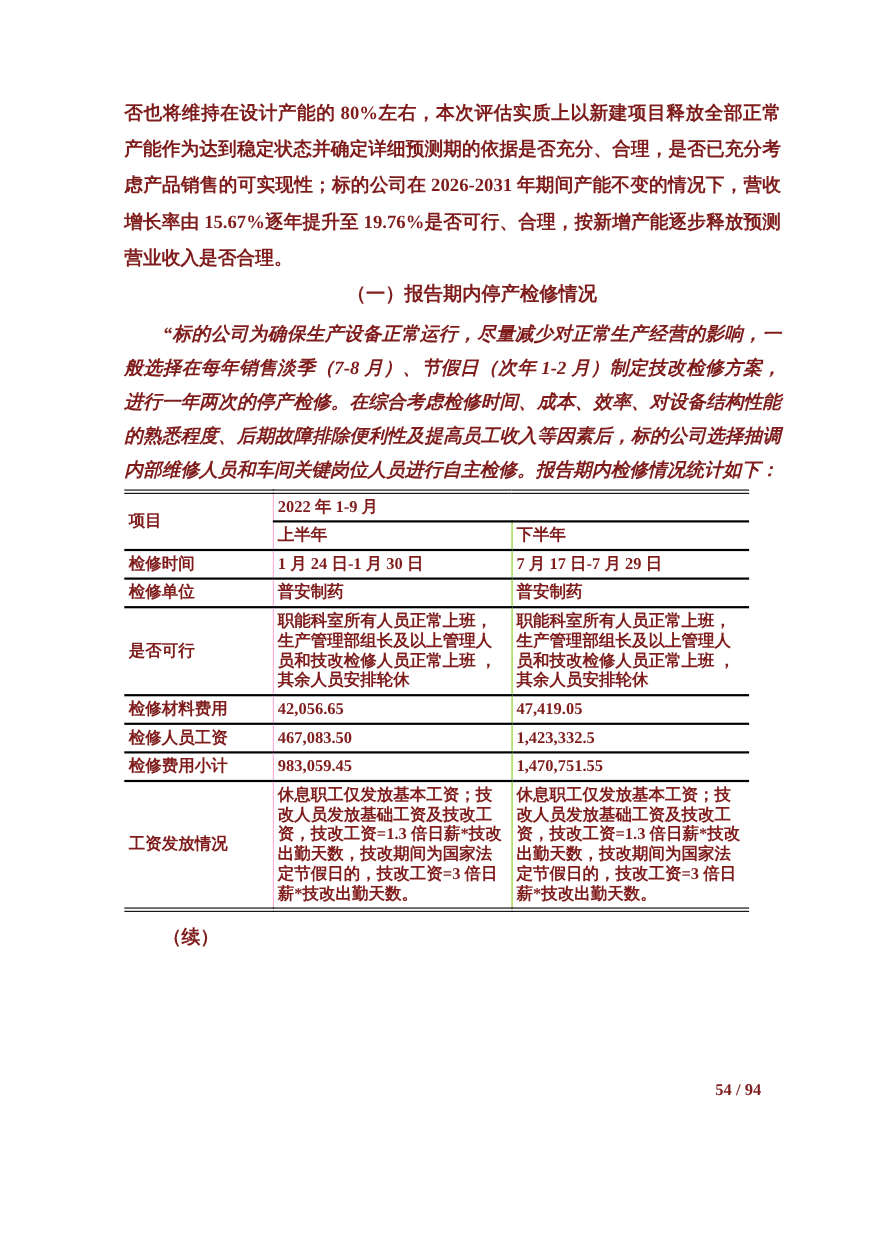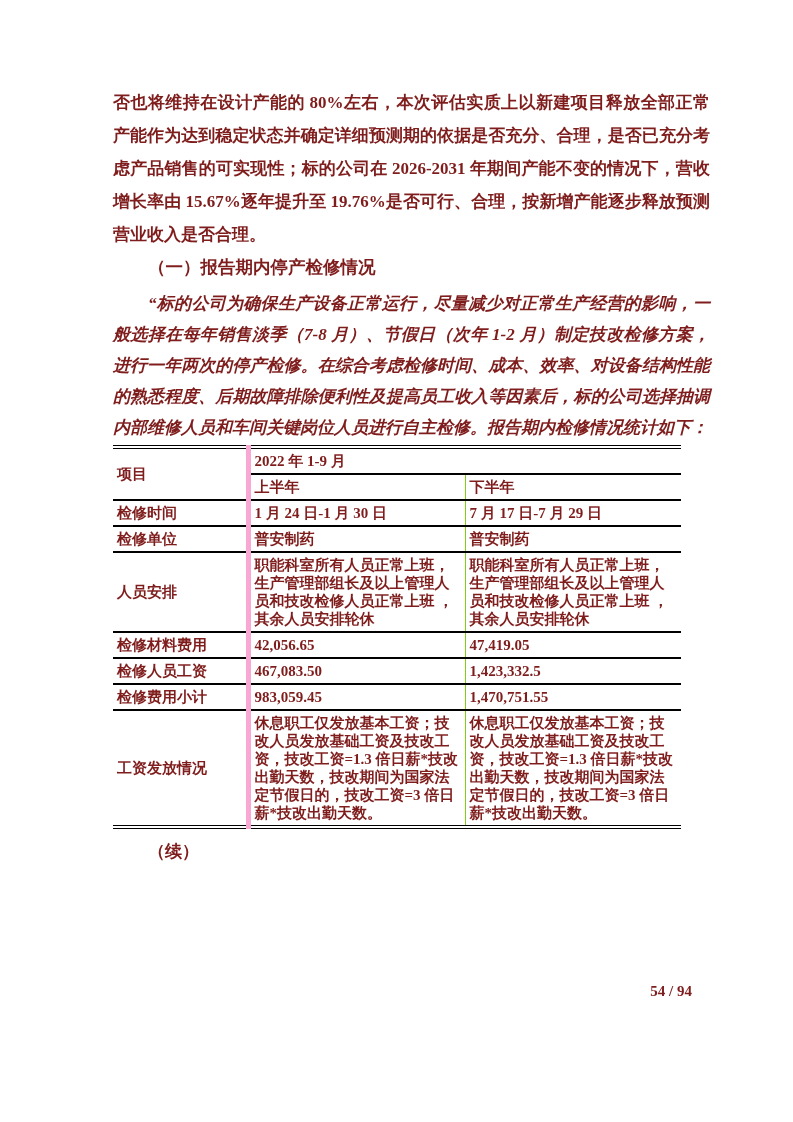--- a/index.html
+++ b/index.html
@@ -27,20 +27,21 @@
     text-justify: inter-ideograph;
     word-break: break-all;
   }
   .p1 { margin-top: 86px; font-weight: bold; }
   .heading {
     margin: 0;
     font-size: 17.5px;
     line-height: 33px;
     font-weight: bold;
     text-indent: 35px;
+    text-align: center;
   }
   .p2 { text-indent: 35px; }
   .p3 {
     margin-top: 4px;
     text-indent: 35px;
     font-weight: bold;
     font-style: italic;
     line-height: 31px;
   }
   .unit {
@@ -62,21 +63,21 @@
   }
   table.maint td {
     font-size: 15px;
     font-weight: bold;
     line-height: 18px;
     padding: 3px 4px;
     vertical-align: middle;
     text-align: left;
     word-break: break-all;
   }
-  td.rowlabel { border-right: 5px solid #f9a8d4; }
+  td.rowlabel { border-right: 1px solid #f9a8d4; }
   td.mid { border-right: 1px solid #84cc16; }
   tr.hline td { border-top: 2px solid #000; }
   td.periodcell { border-bottom: 2px solid #000; }
   td.num { text-align: right; padding-right: 18px; }
   td.longtext {
     text-align: justify;
     text-justify: inter-ideograph;
     padding: 4px 6px;
   }
   td.centertext { padding: 4px 6px; }
@@ -128,21 +129,21 @@
           <td class="rowlabel">检修时间</td>
           <td class="mid">1 月 24 日-1 月 30 日</td>
           <td>7 月 17 日-7 月 29 日</td>
         </tr>
         <tr class="hline">
           <td class="rowlabel">检修单位</td>
           <td class="mid">普安制药</td>
           <td>普安制药</td>
         </tr>
         <tr class="hline">
-          <td class="rowlabel">人员安排</td>
+          <td class="rowlabel">是否可行</td>
           <td class="mid centertext">职能科室所有人员正常上班，生产管理部组长及以上管理人员和技改检修人员正常上班 ，其余人员安排轮休</td>
           <td class="centertext">职能科室所有人员正常上班，生产管理部组长及以上管理人员和技改检修人员正常上班 ，其余人员安排轮休</td>
         </tr>
         <tr class="hline">
           <td class="rowlabel">检修材料费用</td>
           <td class="mid num">42,056.65</td>
           <td class="num">47,419.05</td>
         </tr>
         <tr class="hline">
           <td class="rowlabel">检修人员工资</td>

